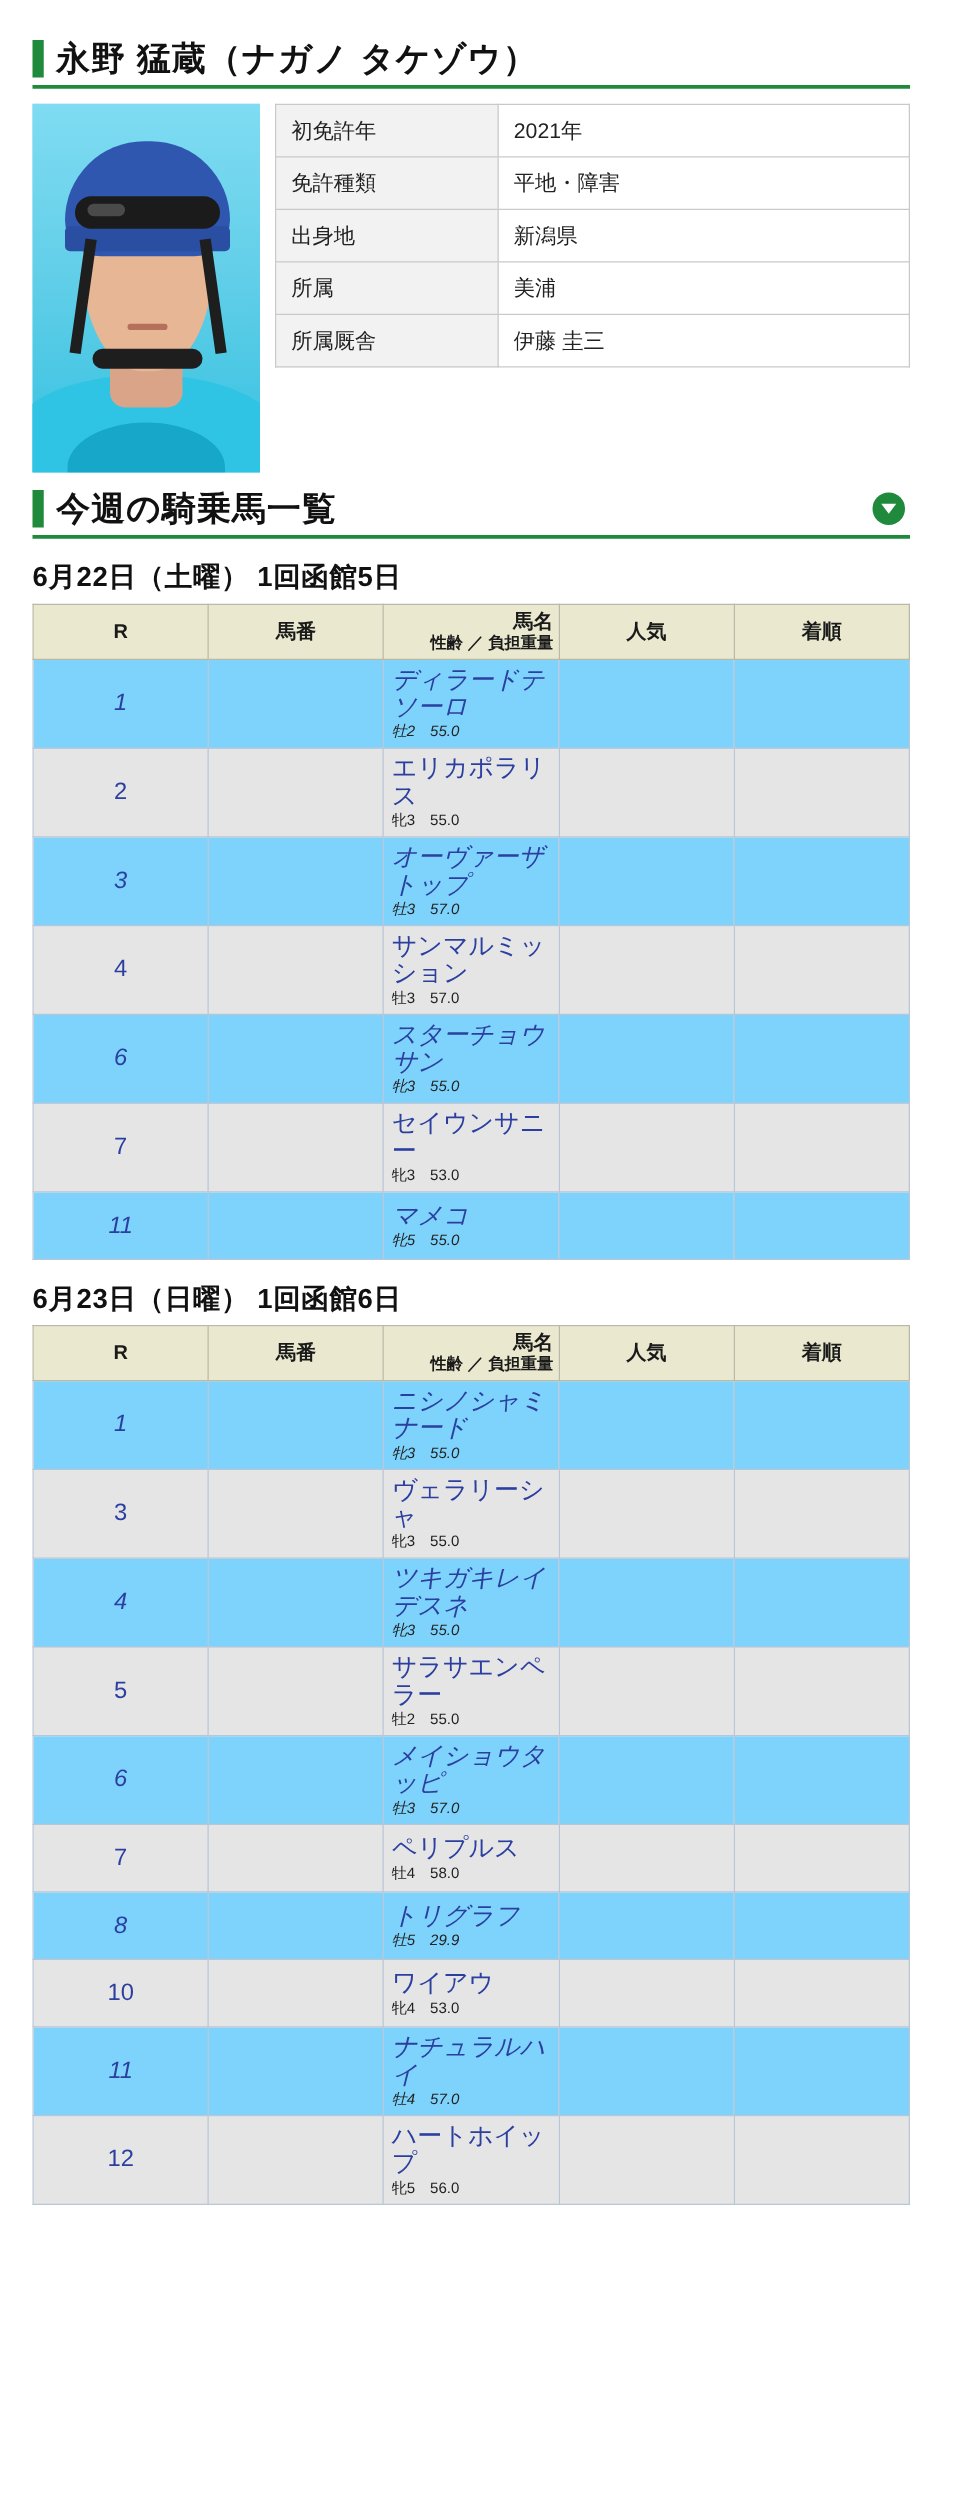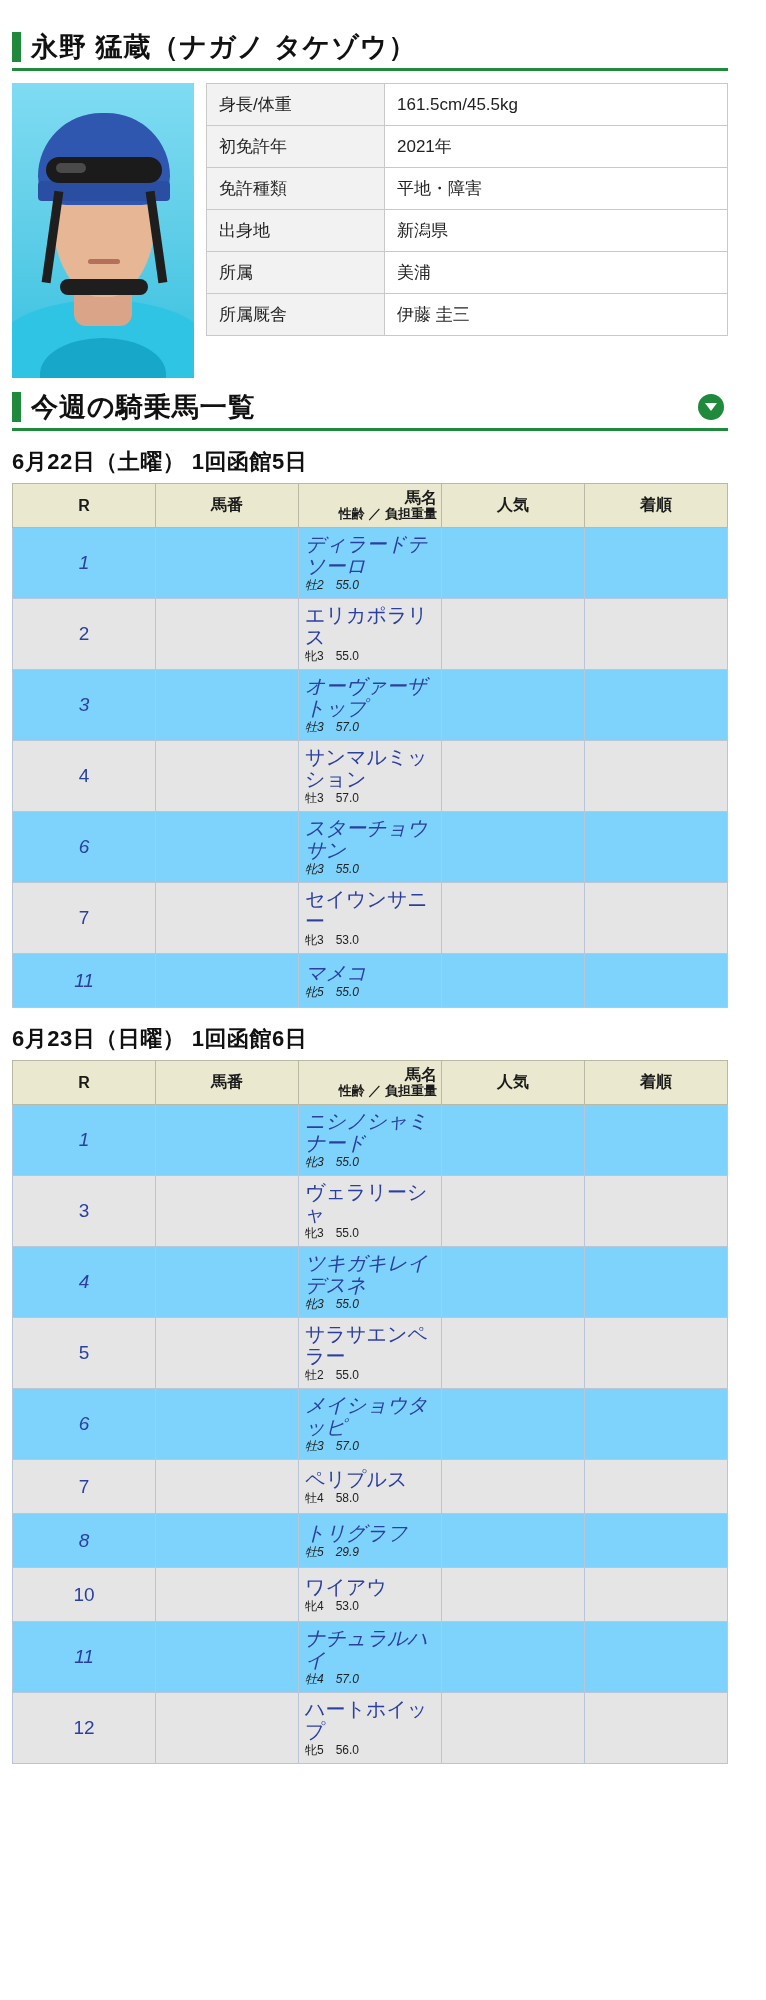--- a/index.html
+++ b/index.html
@@ -7,21 +7,21 @@
     margin: 0;
     padding: 0;
     background: #ffffff;
     font-family: "Liberation Sans", "DejaVu Sans", sans-serif;
   }
   body {
     width: 766px;
   }
   .page {
     width: 738px;
-    padding: 0 0 10px 2px;
+    padding: 0 0 10px 16px;
     margin-top: 32px;
   }
 
   
   .sec-head {
     display: flex;
     align-items: center;
     border-bottom: 3px solid #1f8a3b;
     margin: 14px 10px 0 10px;
     padding: 0 0 6px 0;
@@ -275,24 +275,20 @@
       <div class="helmet-band"></div>
       <div class="goggles"></div>
       <div class="strap-l"></div>
       <div class="strap-r"></div>
       <div class="chin"></div>
       <div class="collar"></div>
     </div>
 
     <table class="profile-table">
       <tbody>
-        <tr>
-          <td class="k">身長/体重</td>
-          <td class="v">161.5cm/45.5kg</td>
-        </tr>
         <tr>
           <td class="k">初免許年</td>
           <td class="v">2021年</td>
         </tr>
         <tr>
           <td class="k">免許種類</td>
           <td class="v">平地・障害</td>
         </tr>
         <tr>
           <td class="k">出身地</td>

